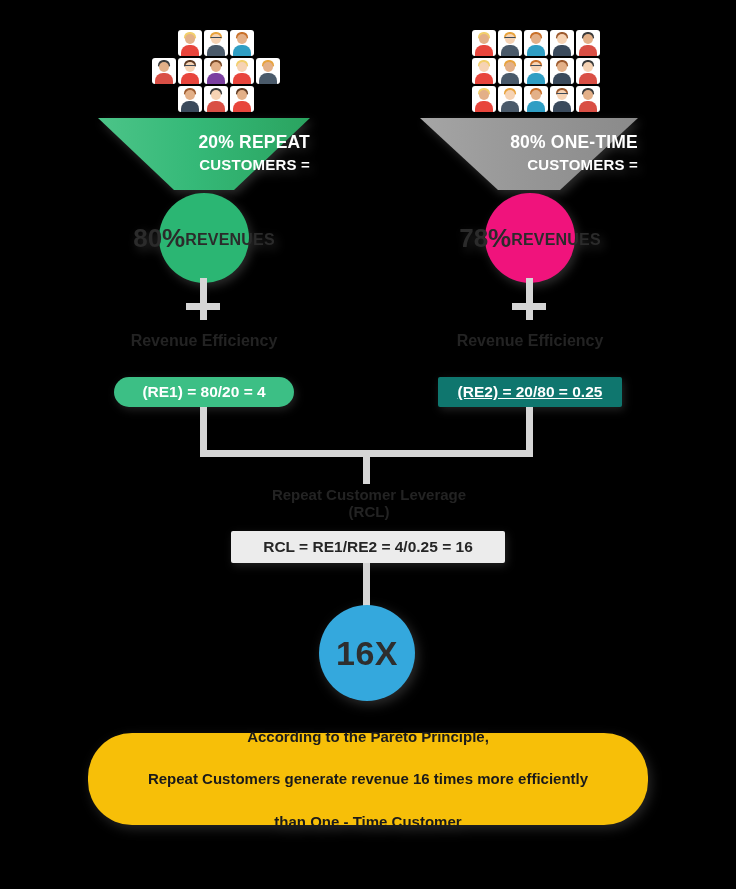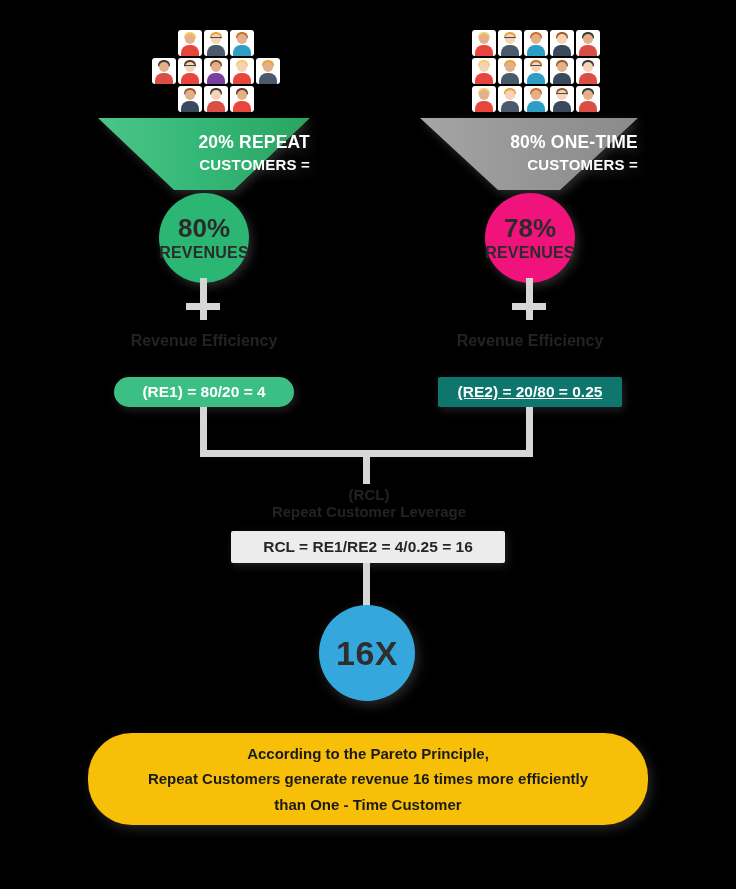--- a/index.html
+++ b/index.html
@@ -105,21 +105,21 @@
     font-weight: bold;
     letter-spacing: 0.2px;
     line-height: 1.15;
   }
 
   
   .rev-circle {
     position: absolute;
     border-radius: 50%;
     display: flex;
-    flex-direction: column;
+    flex-direction: row;
     align-items: center;
     justify-content: center;
     color: #2b2b2b;
     filter: drop-shadow(3px 4px 5px rgba(255,255,255,0.16));
   }
   .rev-pct {
     font-size: 26px;
     font-weight: bold;
     line-height: 1;
   }
@@ -186,20 +186,21 @@
     display: flex;
     flex-direction: column;
     align-items: center;
     justify-content: center;
     color: #1a1a1a;
     font-size: 15px;
     font-weight: bold;
     line-height: 1.7;
     text-align: center;
     filter: drop-shadow(3px 4px 6px rgba(255,255,255,0.15));
+    gap: 17px;
   }
 </style>
 </head>
 <body>
 
 <div class="canvas">
 
   <div class="avatars left" id="avatars-left">
       <div class="avatar blank"></div>
       <div class="avatar">
@@ -414,22 +415,22 @@
   </div>
 
   <div class="conn conn-v" style="left:200px; top:407px; height:28px;"></div>
   <div class="conn conn-v" style="left:526px; top:407px; height:28px;"></div>
   <div class="conn conn-h" style="left:200px; top:450px; width:333px;"></div>
   <div class="conn conn-v" style="left:200px; top:433px; height:20px;"></div>
   <div class="conn conn-v" style="left:526px; top:433px; height:20px;"></div>
   <div class="conn conn-v" style="left:363px; top:450px; height:34px;"></div>
 
   <div class="obscured" style="left:228px; top:487px; width:282px; font-size:15px;">
+    <div>Repeat Customer Leverage</div>
     <div>(RCL)</div>
-    <div>Repeat Customer Leverage</div>
   </div>
 
   <div class="pill square light" style="left:231px; top:531px; width:274px; height:32px; background:#ececec;">
     <span>RCL = RE1/RE2  = 4/0.25 = 16</span>
   </div>
 
   <div class="conn conn-v" style="left:363px; top:563px; height:44px;"></div>
 
   <div class="badge16" style="left:319px; top:605px; width:96px; height:96px; background:#34a8dd;">
     <span>16X</span>

